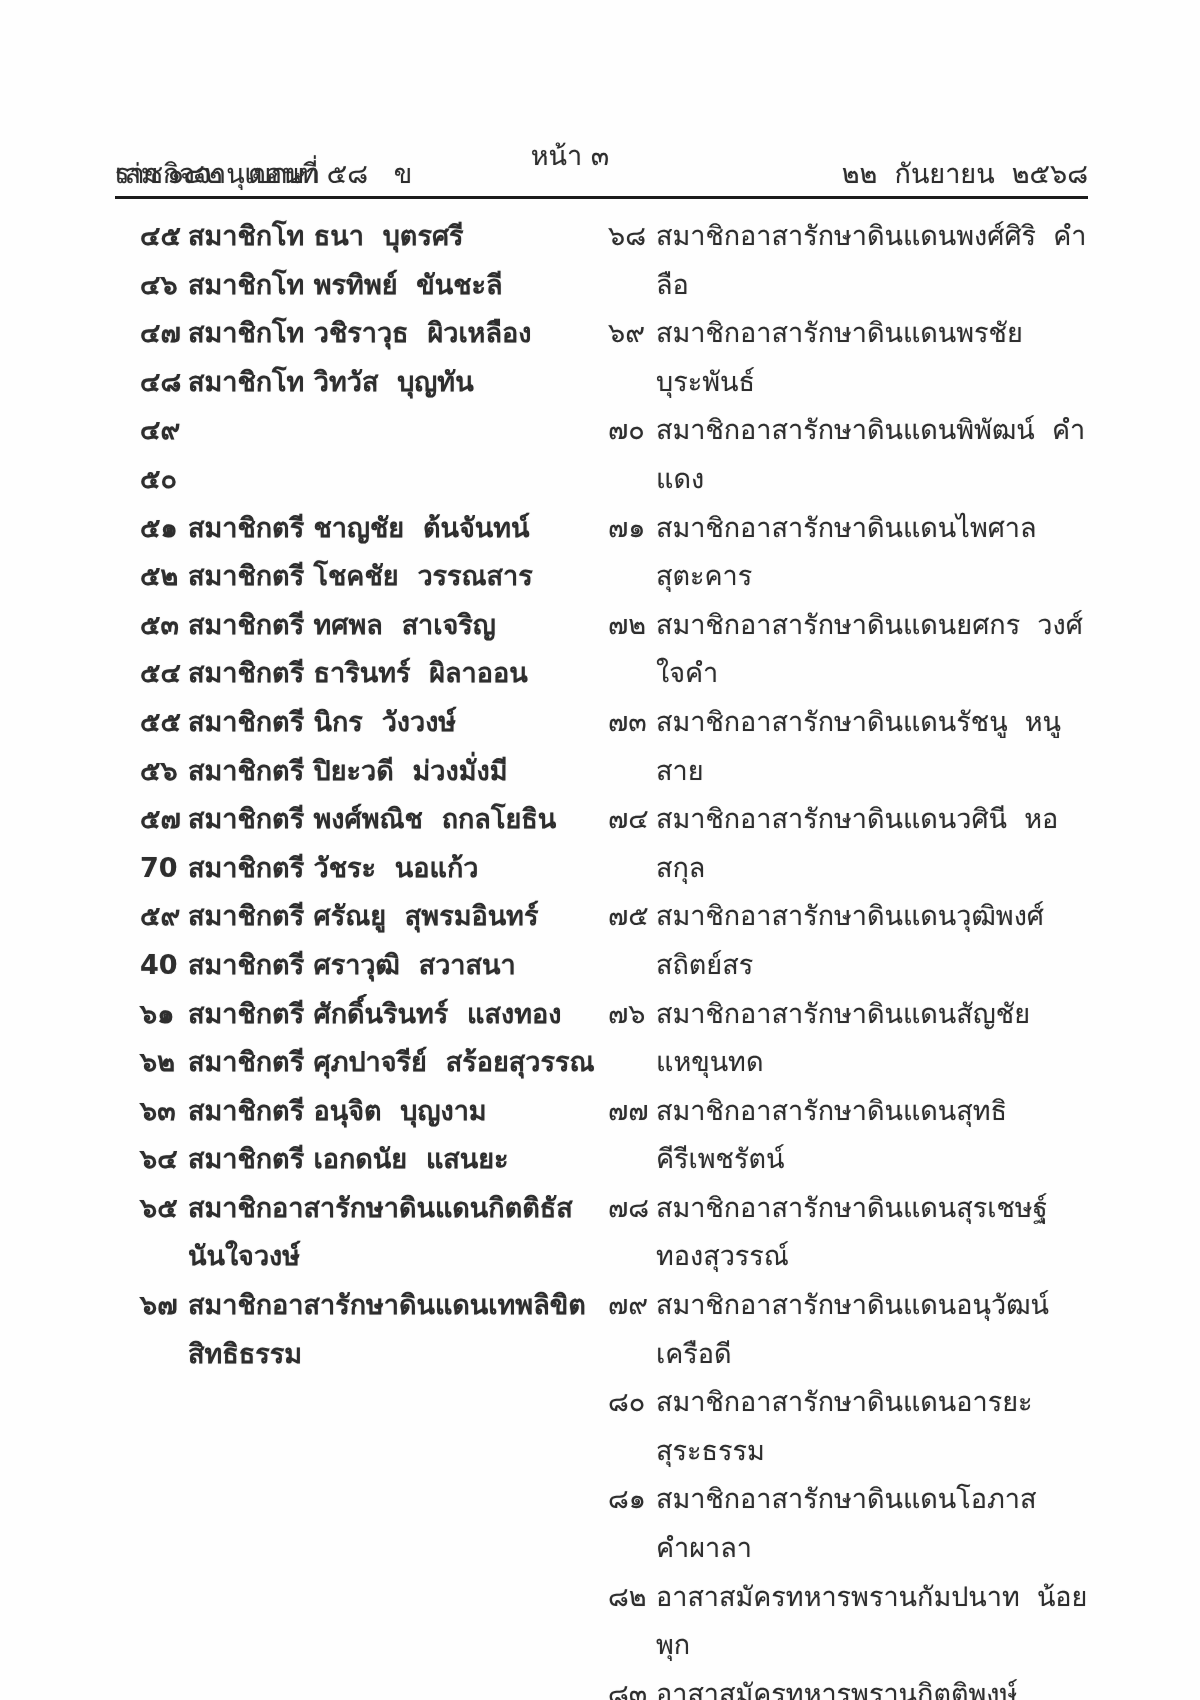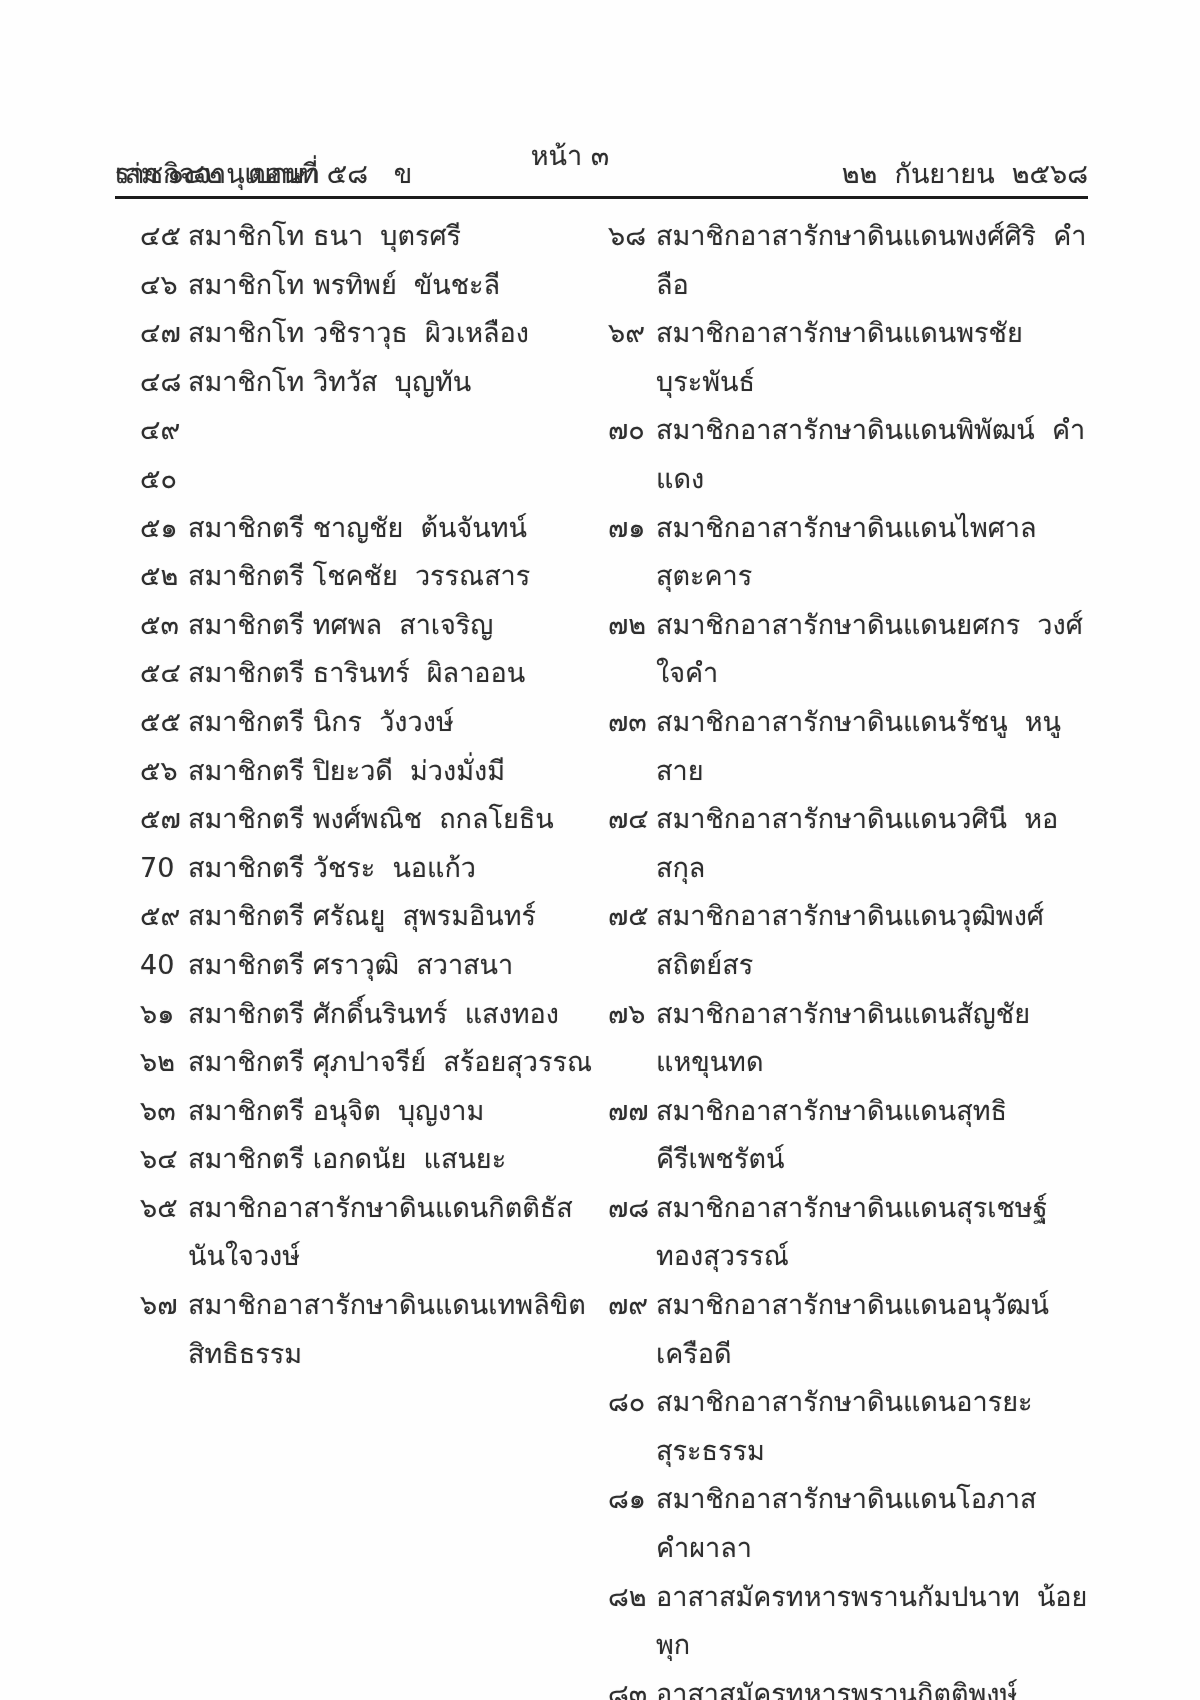--- a/index.html
+++ b/index.html
@@ -61,21 +61,21 @@
     top: 196px;
     left: 115px;
     width: 973px;
     height: 3px;
     background: #1c1c1c;
   }
   .column {
     position: absolute;
     top: 212px;
   }
-  .column.left  { left: 140px; width: 470px; }
+  .column.left  { left: 140px; width: 470px; font-weight: bold; }
   .column.right { left: 608px; width: 492px; }
   .entry {
     display: flex;
     align-items: flex-start;
   }
   .num {
     width: 48px;
     flex: 0 0 48px;
     font-size: 27px;
     line-height: 48.6px;

